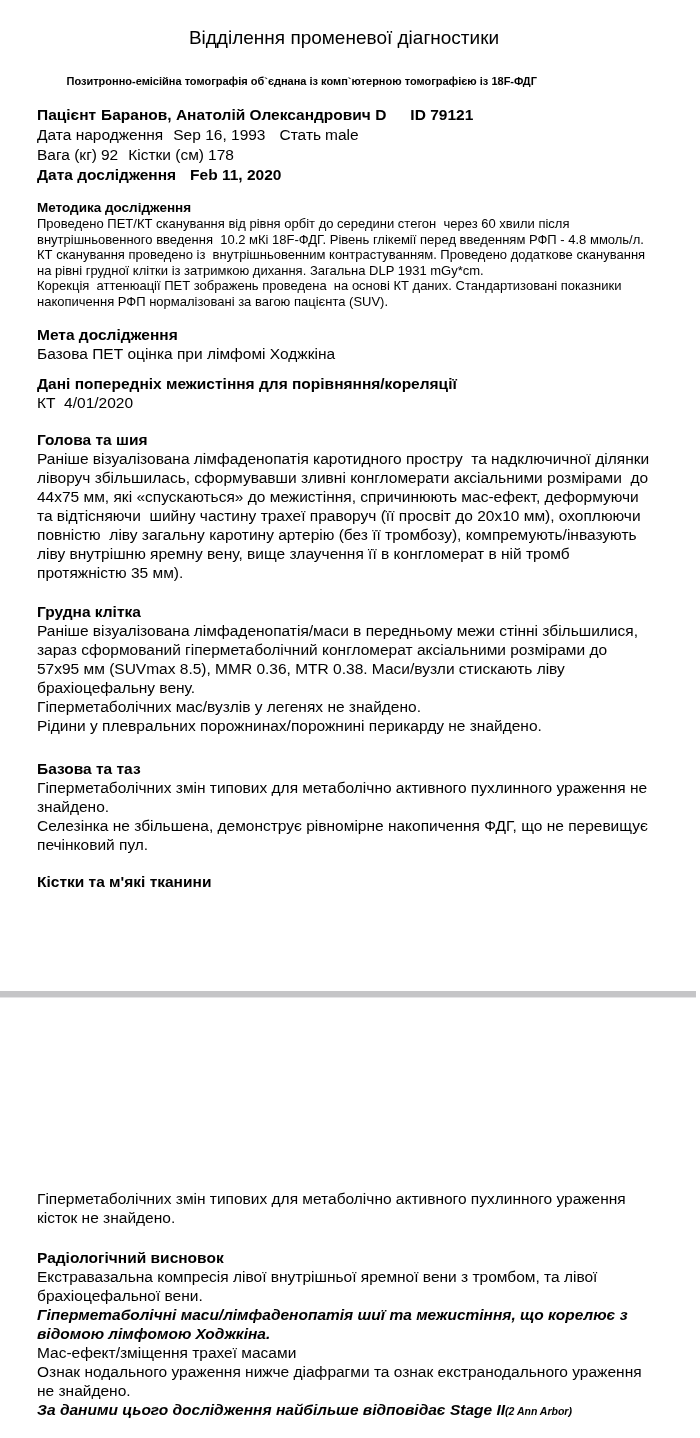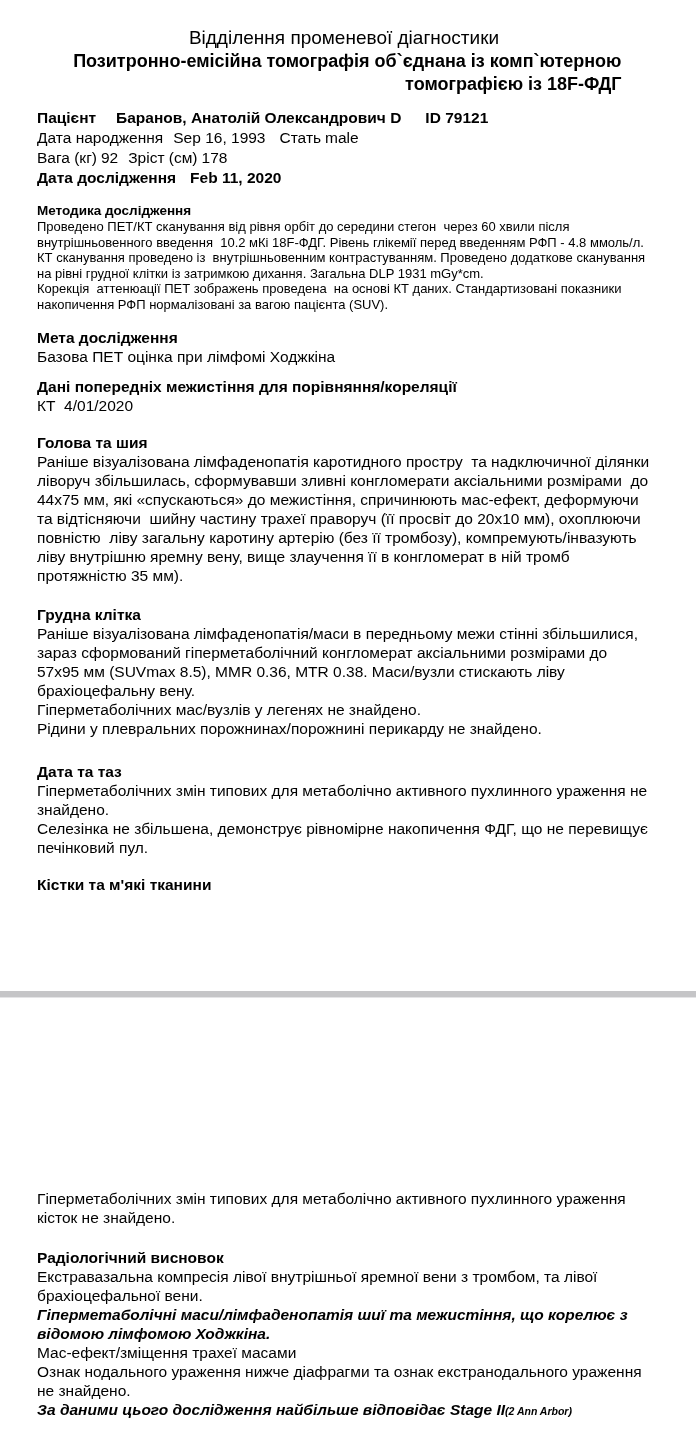--- a/index.html
+++ b/index.html
@@ -18,34 +18,34 @@
   p { margin: 0; white-space: pre-wrap; }
 
   
   .doc-title {
     font-size: 19px;
     line-height: 24px;
     font-weight: normal;
     text-align: center;
   }
   .doc-subtitle {
-    font-size: 18px;
+    font-size: 11px;
     line-height: 23px;
     font-weight: bold;
-    text-align: right;
+    text-align: left;
     max-width: 555px;
-    margin: 0 auto 0 auto;
+    margin: 20px auto 0 auto;
   }
 
   
   .patient-block { margin-top: 12px; font-size: 15.5px; line-height: 20px; }
   .patient-block p { white-space: normal; }
   .bold { font-weight: bold; }
   .mr4  { margin-right: 4px; }
-  .mr5  { margin-right: 20px; }
+  .mr5  { margin-right: 5px; }
   .mr10 { margin-right: 10px; }
   .mr14 { margin-right: 14px; }
   .mr24 { margin-right: 24px; }
 
   
   .sec-heading { font-weight: bold; font-size: 15.5px; line-height: 19px; white-space: pre-wrap; }
   .body-text { font-size: 15.5px; line-height: 19px; }
   .it  { }
   .bit { font-style: italic; font-weight: bold; }
 
@@ -86,21 +86,21 @@
 <body>
 
 <div class="page">
 
   <div class="doc-title">Відділення променевої діагностики</div>
   <div class="doc-subtitle">Позитронно-емісійна томографія об`єднана із комп`ютерною томографією із 18F-ФДГ</div>
 
   <div class="patient-block">
     <p class="bold"><span class="mr5">Пацієнт</span><span class="mr24">Баранов, Анатолій Олександрович D</span><span>ID 79121</span></p>
     <p><span class="mr10">Дата народження</span><span class="mr14">Sep 16, 1993</span><span class="mr4">Стать</span><span>male</span></p>
-    <p><span class="mr4">Вага (кг)</span><span class="mr10">92</span><span class="mr4">Зріст (см)</span><span>178</span></p>
+    <p><span class="mr4">Вага (кг)</span><span class="mr10">92</span><span class="mr4">Кістки (см)</span><span>178</span></p>
     <p class="bold"><span class="mr14">Дата дослідження</span><span>Feb 11, 2020</span></p>
   </div>
 
   <div class="sec-method">
     <div class="sec-heading">Методика дослідження</div>
     <p>Проведено ПЕТ/КТ сканування від рівня орбіт до середини стегон  через 60 хвили після внутрішньовенного введення  10.2 мКі 18F-ФДГ. Рівень глікемії перед введенням РФП - 4.8 ммоль/л.</p>
     <p>КТ сканування проведено із  внутрішньовенним контрастуванням. Проведено додаткове сканування на рівні грудної клітки із затримкою дихання. Загальна DLP 1931 mGy*cm.</p>
     <p>Корекція  аттенюації ПЕТ зображень проведена  на основі КТ даних. Стандартизовані показники накопичення РФП нормалізовані за вагою пацієнта (SUV).</p>
   </div>
 
@@ -120,21 +120,21 @@
   </div>
 
   <div class="sec-chest">
     <div class="sec-heading">Грудна клітка</div>
     <p class="body-text">Раніше візуалізована лімфаденопатія/маси в передньому межи стінні збільшилися, зараз сформований гіперметаболічний конгломерат аксіальними розмірами до 57х95 мм (SUVmax 8.5), MMR 0.36, MTR 0.38. Маси/вузли стискають ліву брахіоцефальну вену.</p>
     <p class="body-text">Гіперметаболічних мас/вузлів у легенях не знайдено.</p>
     <p class="body-text">Рідини у плевральних порожнинах/порожнині перикарду не знайдено.</p>
   </div>
 
   <div class="sec-abdomen">
-    <div class="sec-heading">Дата та таз</div>
+    <div class="sec-heading">Базова та таз</div>
     <p class="body-text">Гіперметаболічних змін типових для метаболічно активного пухлинного ураження не знайдено.</p>
     <p class="body-text">Селезінка не збільшена, демонструє рівномірне накопичення ФДГ, що не перевищує печінковий пул.</p>
   </div>
 
   <div class="sec-bones">
     <div class="sec-heading">Кістки та м'які тканини</div>
   </div>
 
   <div class="page-divider"></div>
 

